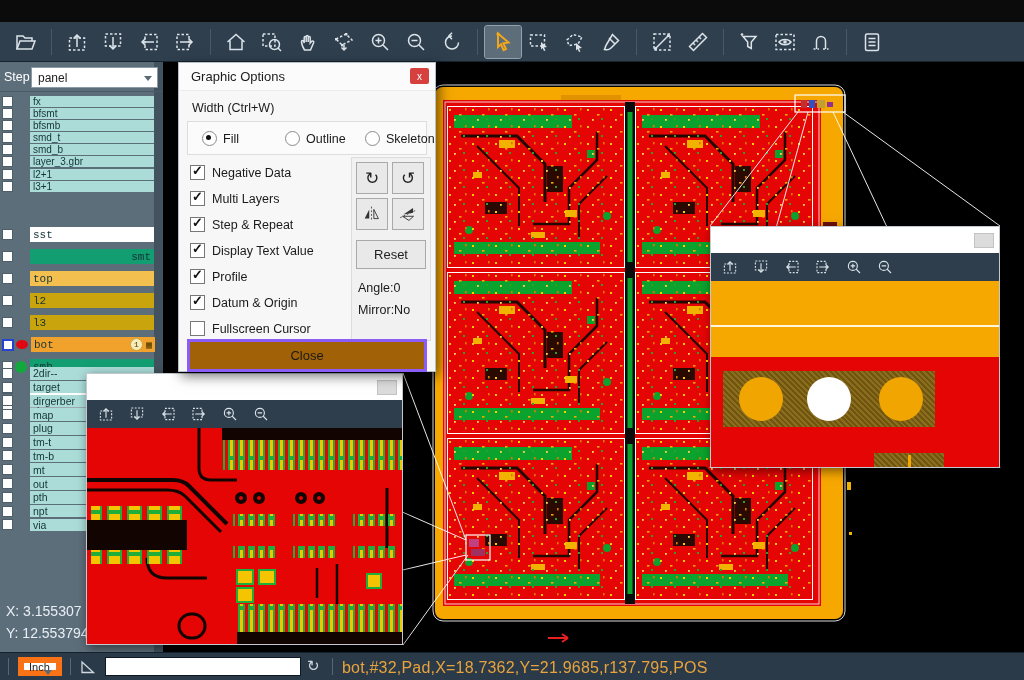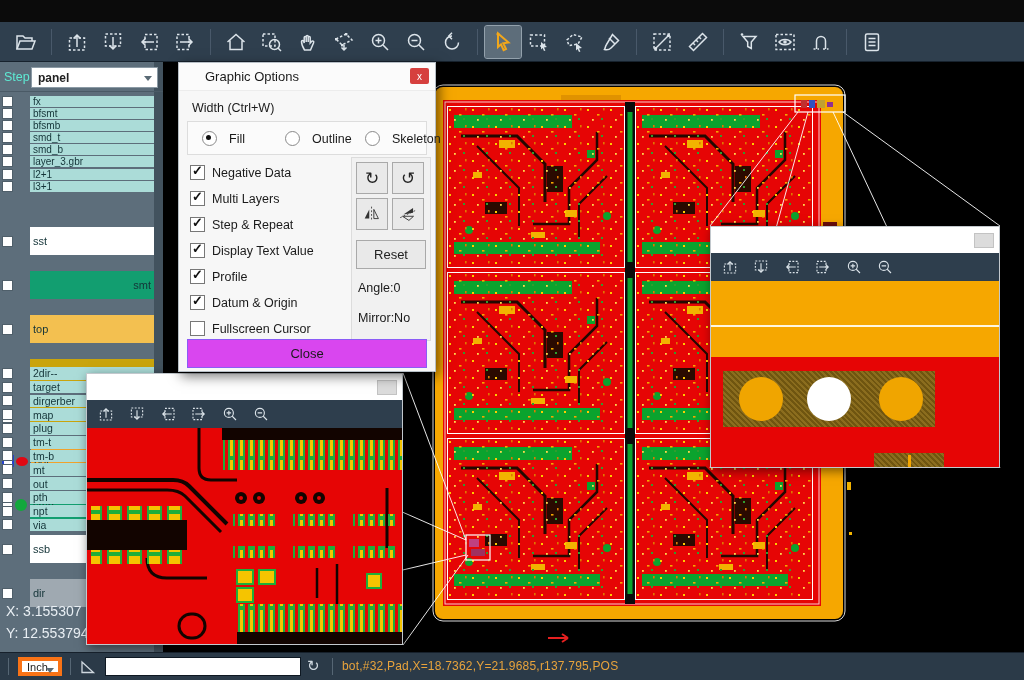--- a/index.html
+++ b/index.html
@@ -19,70 +19,70 @@
   .tbtn{width:36px;height:32px;display:flex;align-items:center;justify-content:center;border-radius:2px;flex:none;}
   .tbtn.active{background:#5d6d7a;outline:1px solid #93a1ac;}
   .tdiv{width:1px;height:26px;background:#49596a;margin:0 7px;flex:none;}
   svg.ic{width:24px;height:24px;stroke:#dce4ea;fill:none;stroke-width:1.5;color:#dce4ea;}
   svg.ic.sm{width:18px;height:18px;}
 
   
   .sidebar{position:absolute;left:0;top:62px;width:163px;height:590px;background:#5d6e7b;}
   .sidebar .edge{position:absolute;right:0;top:0;width:9px;height:100%;background:#42525e;}
   .steprow{position:absolute;left:0;top:2px;width:163px;height:27px;border-bottom:1px solid #4a5a66;}
-  .step-label{position:absolute;left:4px;top:6px;color:#5eead4;font-size:12.5px;}
+  .step-label{position:absolute;left:4px;top:6px;color:#ffffff;font-size:12.5px;}
   .step-select{position:absolute;left:31px;top:3px;width:127px;height:21px;background:#fff;
                border:1px solid #8b9aa5;font-size:12px;color:#222;display:flex;align-items:center;
-               padding-left:6px;box-sizing:border-box;font-weight:bold;}
+               padding-left:6px;box-sizing:border-box;}
   .chev{position:absolute;right:5px;top:8px;width:0;height:0;border-left:4px solid transparent;
         border-right:4px solid transparent;border-top:5px solid #5a6a75;}
   .lgroup{position:absolute;left:0;width:163px;}
   .ga{top:34px;} .gb{top:165px;} .gc{top:305px;}
   .lrow{display:flex;align-items:center;position:relative;}
   .ga .lrow{height:11px;margin-bottom:1.1px;}
-  .gb .lrow{height:28px;margin-bottom:16px;}
+  .gb .lrow{height:15px;margin-bottom:7px;font-family:Liberation Mono, monospace;}
   .gc .lrow{height:12.6px;margin-bottom:1.2px;}
   .lcb{width:9px;height:9px;background:#fff;border:1px solid #4f5f6a;margin-left:2px;flex:none;box-sizing:content-box;}
   .lcb[data-checked="true"]{border:2px solid #2742cc;width:8px;height:8px;}
   .lind{width:15px;height:100%;margin-left:1px;flex:none;position:relative;}
   .lind[data-ind="red"]::after{content:"";position:absolute;left:1px;top:50%;margin-top:-4.5px;width:12px;height:9px;border-radius:50%;background:#e00713;}
   .lind[data-ind="green"]::after{content:"";position:absolute;left:1px;top:50%;margin-top:-6px;width:12px;height:12px;border-radius:50%;background:#13a83c;}
   .lband{margin-left:1px;width:124px;height:100%;color:#143438;display:flex;align-items:center;
          padding:4px 3px;box-sizing:border-box;overflow:hidden;white-space:nowrap;}
   .ga .lband{font-size:10px;} .gb .lband{font-size:11px;} .gc .lband{font-size:10.5px;}
   .badge{margin-left:auto;width:11px;height:11px;border-radius:50%;background:#f7ecb8;border:1px solid #c8a43c;
          font-size:8px;color:#4a3b00;display:flex;align-items:center;justify-content:center;flex:none;}
   .gridic{font-size:10px;color:#4a3b00;margin-left:3px;flex:none;}
   .coords{position:absolute;left:6px;color:#e9eff4;font-size:14px;}
 
   
   .canvas{position:absolute;left:163px;top:62px;width:861px;height:590px;background:#000;}
 
   
   .dialog{position:absolute;left:178px;top:62px;width:258px;height:310px;background:#f7f7f7;
           border:1px solid #b7bfc6;box-shadow:3px 4px 12px rgba(0,0,0,.55);box-sizing:border-box;font-size:12.5px;color:#1a1a1a;}
-  .dtitle{height:27px;line-height:27px;padding-left:26px;font-size:13px;background:#fbfbfb;border-bottom:1px solid #ececec;}
+  .dtitle{height:27px;line-height:27px;padding-left:12px;font-size:13px;background:#fbfbfb;border-bottom:1px solid #ececec;}
   .xbtn{position:absolute;right:6px;top:5px;width:19px;height:16px;background:#d6403e;color:#fff;
         font-size:10px;display:flex;align-items:center;justify-content:center;border-radius:2px;cursor:default;}
   .wlabel{position:absolute;left:13px;top:38px;}
   .radiobox{position:absolute;left:8px;top:58px;width:240px;height:34px;border:1px solid #ddd;background:#fbfbfb;box-sizing:border-box;}
-  .ritem{position:absolute;top:9px;display:flex;align-items:center;gap:12px;}
+  .ritem{position:absolute;top:9px;display:flex;align-items:center;gap:6px;}
   .radio{width:13px;height:13px;border:1px solid #8a8a8a;border-radius:50%;background:#fff;position:relative;flex:none;}
   .ritem[data-checked="true"] .radio::after{content:"";position:absolute;left:3px;top:3px;width:5px;height:5px;border-radius:50%;background:#111;}
   .cbitem{position:absolute;left:11px;display:flex;align-items:center;gap:7px;}
   .dcb{width:13px;height:13px;border:1px solid #777;background:#fff;position:relative;flex:none;}
   .cbitem[data-checked="true"] .dcb::after{content:"\2713";position:absolute;left:1px;top:-3px;font-size:13px;font-weight:bold;color:#111;}
   .sidepanel{position:absolute;left:172px;top:94px;width:80px;height:184px;background:#f1f1f1;border:1px solid #dcdcdc;
              box-sizing:border-box;padding:4px;display:flex;flex-wrap:wrap;gap:4px;align-content:flex-start;}
   .mbtn{width:32px;height:32px;background:#e9e9e9;border:1px solid #a9a9a9;display:flex;align-items:center;
         justify-content:center;font-size:17px;color:#222;box-sizing:border-box;flex:none;}
   .rbtn{width:68px;height:27px;background:#e9e9e9;border:1px solid #a9a9a9;font-size:13px;color:#222;
         display:flex;align-items:center;justify-content:center;margin:6px auto 0;}
   .sptext{width:100%;font-size:12.5px;margin-top:8px;padding-left:2px;}
-  .closebtn{position:absolute;left:8px;right:8px;top:276px;height:27px;background:#d946ef;border:1px solid #8b5cf6;
+  .closebtn{position:absolute;left:8px;right:8px;top:276px;height:27px;background:#a16207;border:3px solid #8b5cf6;
             font-size:13px;display:flex;align-items:center;justify-content:center;}
 
   
   .popup{position:absolute;background:#fff;border:1px solid #c2c8cd;box-shadow:2px 3px 10px rgba(0,0,0,.5);box-sizing:border-box;}
   .popup-left{left:86px;top:373px;width:317px;height:272px;}
   .popup-right{left:710px;top:226px;width:290px;height:242px;}
   .ptitle{height:26px;background:#fff;position:relative;}
   .pbtn{position:absolute;right:5px;top:6px;width:18px;height:13px;background:#dcdcdc;border:1px solid #c3c3c3;}
   .ptoolbar{height:28px;background:#2e3e4d;display:flex;align-items:center;gap:13px;padding-left:10px;}
   .pcontent{position:relative;overflow:hidden;background:#e60505;}
@@ -94,28 +94,28 @@
   .rp-red{position:absolute;left:0;right:0;top:76px;bottom:0;}
   .hatch{background:repeating-linear-gradient(45deg,#8b6d1e 0 2px,#6f5510 2px 4px);}
   .rp-hatch{position:absolute;left:12px;top:14px;width:212px;height:56px;}
   .rp-c{position:absolute;top:20px;width:44px;height:44px;border-radius:50%;}
   .rp-hatch2{position:absolute;left:163px;top:96px;width:70px;height:36px;}
   .rp-vline{width:3px;height:18px;margin:2px auto 0;background:#f6a700;}
 
   
   .statusbar{position:absolute;left:0;top:652px;width:1024px;height:28px;background:#2b3a48;border-top:1px solid #16202b;box-sizing:border-box;}
   .sdiv{position:absolute;top:5px;width:1px;height:17px;background:#566674;}
-  .unitbox{position:absolute;left:18px;top:4px;width:44px;height:19px;background:#fff;border:4px solid #f97316;
+  .unitbox{position:absolute;left:18px;top:4px;width:44px;height:19px;background:#fff;border:6px solid #f97316;
            font-size:11px;color:#222;display:flex;align-items:center;padding-left:5px;box-sizing:border-box;}
   .unitbox .chev{right:4px;top:7px;}
   .angleic{position:absolute;left:80px;top:6px;}
   .cmdinput{position:absolute;left:105px;top:4px;width:196px;height:19px;background:#fff;border:1px solid #0e1822;
             box-sizing:border-box;font-size:11px;padding:0 4px;outline:none;}
   .refic{position:absolute;left:307px;top:4px;color:#cfd8df;font-size:15px;}
-  .stext{position:absolute;left:342px;top:6px;font-size:12px;letter-spacing:.2px;}
+  .stext{position:absolute;left:342px;top:6px;font-size:16px;letter-spacing:.2px;}
 </style>
 </head>
 <body>
 
 <svg width="0" height="0" style="position:absolute">
 <defs>
 <symbol id="i-folder" viewBox="0 0 24 24">
         <path d="M3,19 V6 h6 l2,2 h7 v3"></path>
         <path d="M3,19 L6,11 h15 l-3,8 Z"></path>
       </symbol>
@@ -838,21 +838,21 @@
             <use href="#i-fliph"></use>
           </svg>
         </span>
       <span class="mbtn">
           <svg width="22" height="22" viewBox="0 0 24 24">
             <use href="#i-flipv"></use>
           </svg>
         </span>
       <span class="rbtn">Reset</span>
       <span class="sptext">Angle:0</span>
-      <span class="sptext" style="margin-top:12px">Mirror:No</span>
+      <span class="sptext" style="margin-top:4px">Mirror:No</span>
     </div>
     <div class="closebtn">Close</div>
   </div>
 
   <div class="statusbar">
     <span class="sdiv" style="left:8px"></span>
     <div class="unitbox">
       <span>Inch</span>
       <span class="chev"></span>
     </div>

